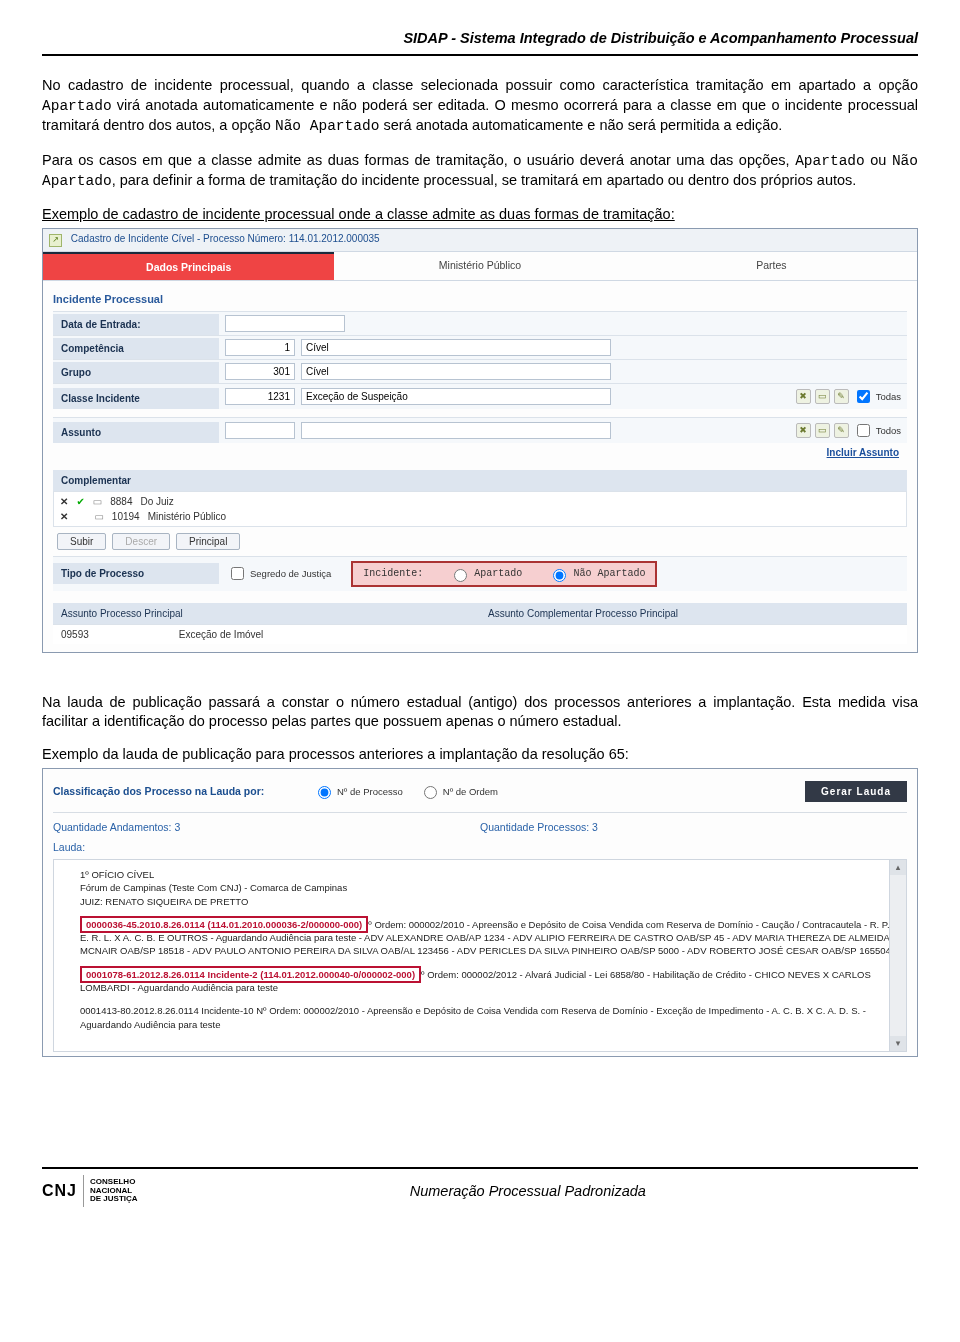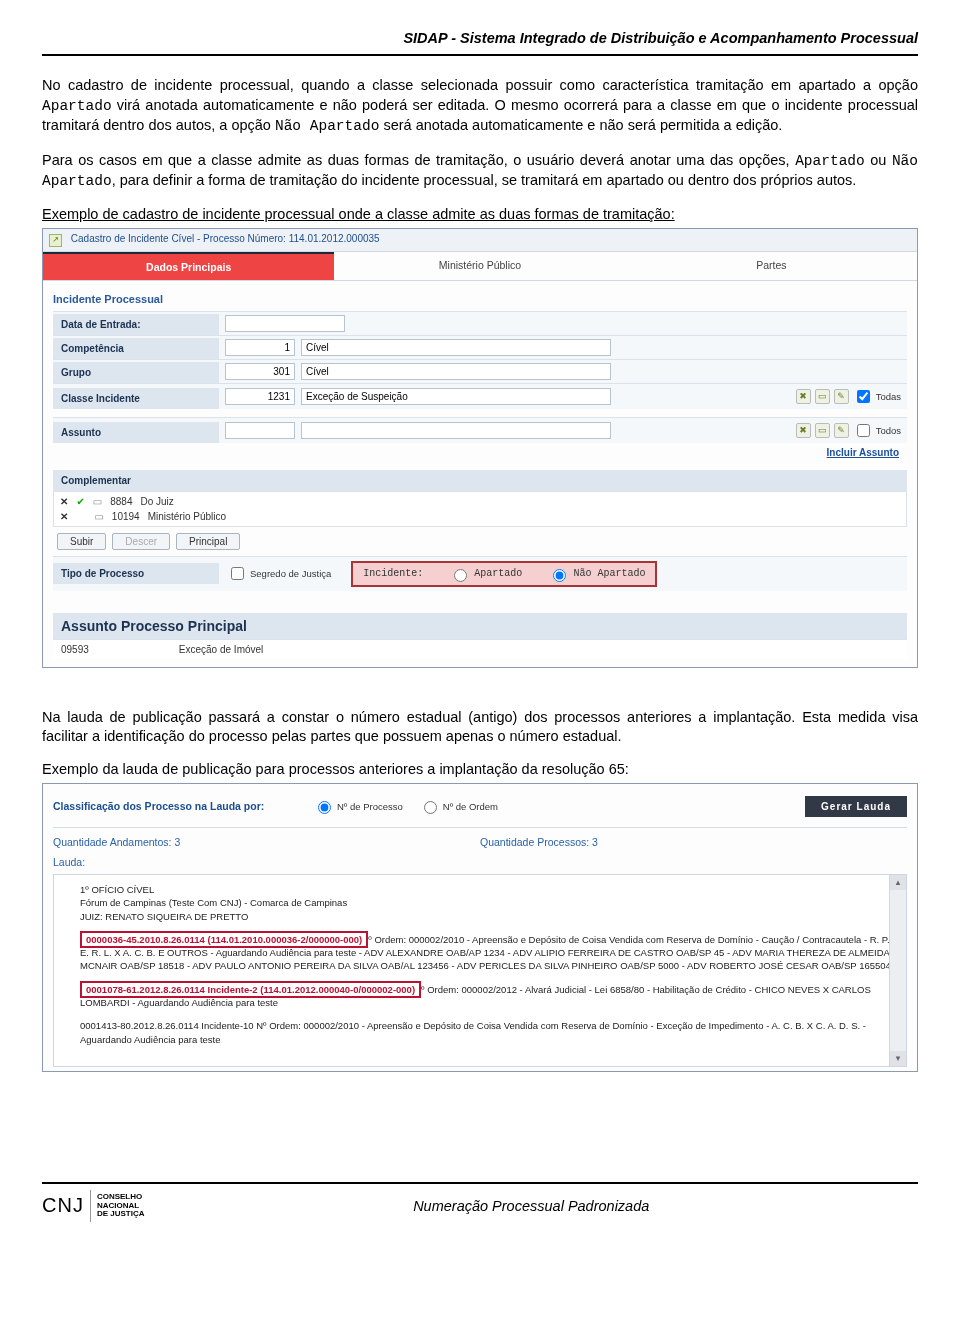--- a/index.html
+++ b/index.html
@@ -34,21 +34,21 @@
   .s1 .li{display:flex;align-items:center;gap:8px;padding:2px 0;font-size:10px;color:#333}
   .s1 .li .x{color:#333;font-weight:bold}
   .s1 .li .ck{color:#0a0}
   .s1 .li .pg{color:#888}
   .s1 .btnrow{display:flex;gap:6px;padding:6px 4px}
   .s1 .btn{border:1px solid #a8b4c2;background:#f2f4f8;padding:2px 12px;font-size:10px;border-radius:2px}
   .s1 .tipo{display:flex;align-items:center;background:#f5f8fb;border-top:1px solid #dbe2ea}
   .s1 .tipo .lbl{width:150px;background:#dde5ef;color:#1b3251;font-weight:bold;font-size:10px;padding:5px 8px}
   .s1 .inc-box{display:flex;align-items:center;gap:26px;background:#f6cfd0;border:2px solid #a33;padding:3px 10px;margin-left:20px;font-size:10px}
   .s1 .radiolbl{display:inline-flex;align-items:center;gap:4px;font-family:"Courier New",monospace}
-  .s1 .dualhdr{display:flex;background:#dde5ef;color:#1b3251;font-weight:bold;font-size:14px;margin-top:22px}
+  .s1 .dualhdr{display:flex;background:#dde5ef;color:#1b3251;font-weight:normal;font-size:10px;margin-top:12px}
   .s1 .dualhdr>div{flex:1;padding:5px 8px}
   .s1 .footrow{display:flex;background:#fff;border-top:1px solid #dbe2ea}
   .s1 .footrow>div{flex:1;padding:4px 8px;font-size:10px}
   .s1 .incluir{text-align:right;color:#1b4f9c;font-weight:bold;text-decoration:underline;font-size:10px;padding:4px 8px}
   .rt{display:flex;align-items:center;gap:4px;margin-left:auto}
   
   .s2{padding:6px 10px 4px 10px;position:relative}
   .s2 .toprow{display:flex;align-items:center;padding:6px 0 10px 0;border-bottom:1px solid #d7dde4}
   .s2 .toplabel{color:#1b4e8f;font-weight:bold;font-size:10.5px;width:260px}
   .s2 .radios{display:flex;gap:16px;font-size:10px;color:#333}
@@ -58,21 +58,21 @@
   .s2 .lauda-lbl{color:#2a62a8;font-size:10.5px;margin-bottom:6px}
   .s2 .doc{background:#fff;border:1px solid #cfd6df;padding:8px 10px 10px 26px;font-size:9.5px;line-height:1.4;color:#222;position:relative}
   .s2 .doc .blk{margin-bottom:10px}
   .s2 .hl{background:#fff;border:2px solid #b13;color:#b13;font-weight:bold;padding:1px 4px;display:inline}
   .s2 .scroll{position:absolute;right:0;top:0;bottom:0;width:16px;background:#eceef1;border-left:1px solid #cfd6df}
   .s2 .scroll .up,.s2 .scroll .dn{height:15px;background:#dfe3e8;text-align:center;font-size:9px;color:#666;line-height:15px}
   .s2 .scroll .dn{position:absolute;bottom:0;width:100%}
   
   .pgfoot{margin-top:110px;border-top:2px solid #000;display:flex;align-items:center;padding-top:6px}
   .logo{display:flex;align-items:center;gap:6px}
-  .logo .cnj{font-weight:normal;font-size:20px;letter-spacing:1px;font-family:Arial,sans-serif}
+  .logo .cnj{font-weight:bold;font-size:16px;letter-spacing:1px;font-family:Arial,sans-serif}
   .logo .sep{width:1px;height:32px;background:#999}
   .logo .txt{font-size:8px;line-height:1.1;font-weight:bold}
   .foot-title{flex:1;text-align:center;font-style:italic;font-size:14.5px}
   .arrow-ico{display:inline-block;width:11px;height:11px;border:1px solid #9fb56a;background:#e8f0cf;font-size:8px;line-height:10px;text-align:center;color:#567a1a}
 </style>
 </head>
 <body>
 
 <div class="page">
   <div class="hdr-title">SIDAP - Sistema Integrado de Distribuição e Acompanhamento Processual</div>
@@ -195,20 +195,21 @@
               </label>
             <label class="radiolbl">
                 <input type="radio" name="inc" checked="" style="">
                 <span>Não Apartado</span>
               </label>
           </div>
         </div>
       </div>
       <div class="dualhdr">
         <div>Assunto Processo Principal</div>
+        <div>Assunto Complementar Processo Principal</div>
       </div>
       <div class="footrow">
         <div><span>09593</span><span style="margin-left:90px">Exceção de Imóvel</span></div>
         <div></div>
       </div>
     </div>
   </div>
 
   <div class="para" style="margin-top:40px">Na lauda de publicação passará a constar o número estadual (antigo) dos processos anteriores a implantação. Esta medida visa facilitar a identificação do processo pelas partes que possuem apenas o número estadual.</div>
   <div class="sec-lead">Exemplo da lauda de publicação para processos anteriores a implantação da resolução 65:</div>

